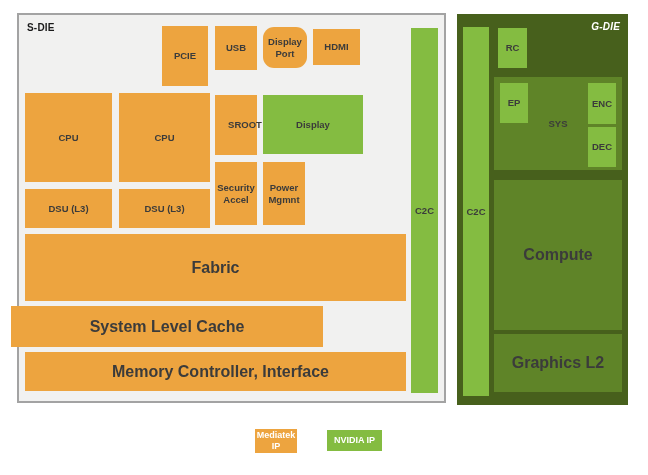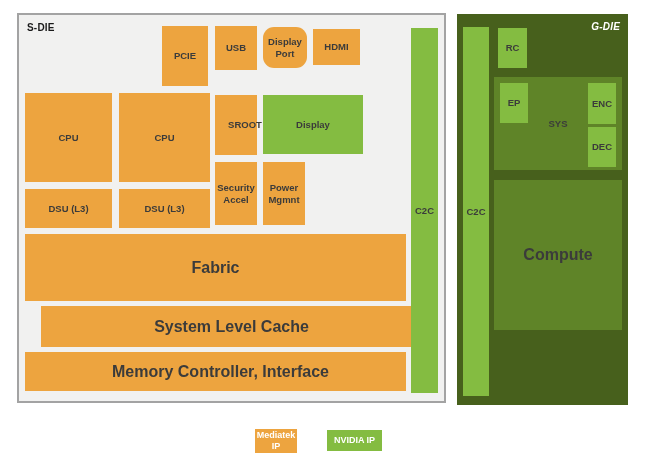--- a/index.html
+++ b/index.html
@@ -40,21 +40,21 @@
   .hdmi{left:313px;top:29px;width:47px;height:36px;}
   .cpu1{left:25px;top:93px;width:87px;height:89px;}
   .cpu2{left:119px;top:93px;width:91px;height:89px;}
   .sroot{left:215px;top:95px;width:42px;height:60px;padding-left:20px;}
   .display{left:263px;top:95px;width:100px;height:59px;}
   .secacc{left:215px;top:162px;width:42px;height:63px;}
   .pwr{left:263px;top:162px;width:42px;height:63px;}
   .dsu1{left:25px;top:189px;width:87px;height:39px;}
   .dsu2{left:119px;top:189px;width:91px;height:39px;}
   .fabric{left:25px;top:234px;width:381px;height:67px;}
-  .slc{left:41px;top:306px;width:381px;height:41px;}
+  .slc{left:11px;top:306px;width:312px;height:41px;}
   .mci{left:25px;top:352px;width:381px;height:39px;padding-left:12px;}
   .c2c-s{left:411px;top:28px;width:27px;height:365px;}
   
   .c2c-g{left:463px;top:27px;width:26px;height:369px;}
   .rc{left:498px;top:28px;width:29px;height:40px;}
   .sysbox{left:494px;top:77px;width:128px;height:93px;}
   .ep{left:6px;top:6px;width:28px;height:40px;}
   .enc{left:94px;top:6px;width:28px;height:41px;}
   .dec{left:94px;top:50px;width:28px;height:40px;}
   .compute{left:494px;top:180px;width:128px;height:150px;}
@@ -98,17 +98,18 @@
   <div class="blk lgreen rc">RC</div>
 
   <div class="blk mgreen sysbox">
     <span>SYS</span>
     <div class="blk lgreen ep">EP</div>
     <div class="blk lgreen enc">ENC</div>
     <div class="blk lgreen dec">DEC</div>
   </div>
 
   <div class="blk mgreen compute wide">Compute</div>
+  <div class="blk mgreen gl2 wide">Graphics L2</div>
 
   <div class="blk orange legend-box leg-mtk">Mediatek IP</div>
   <div class="blk lgreen legend-box leg-nv">NVIDIA IP</div>
 
 </div>
 
 </body></html>

